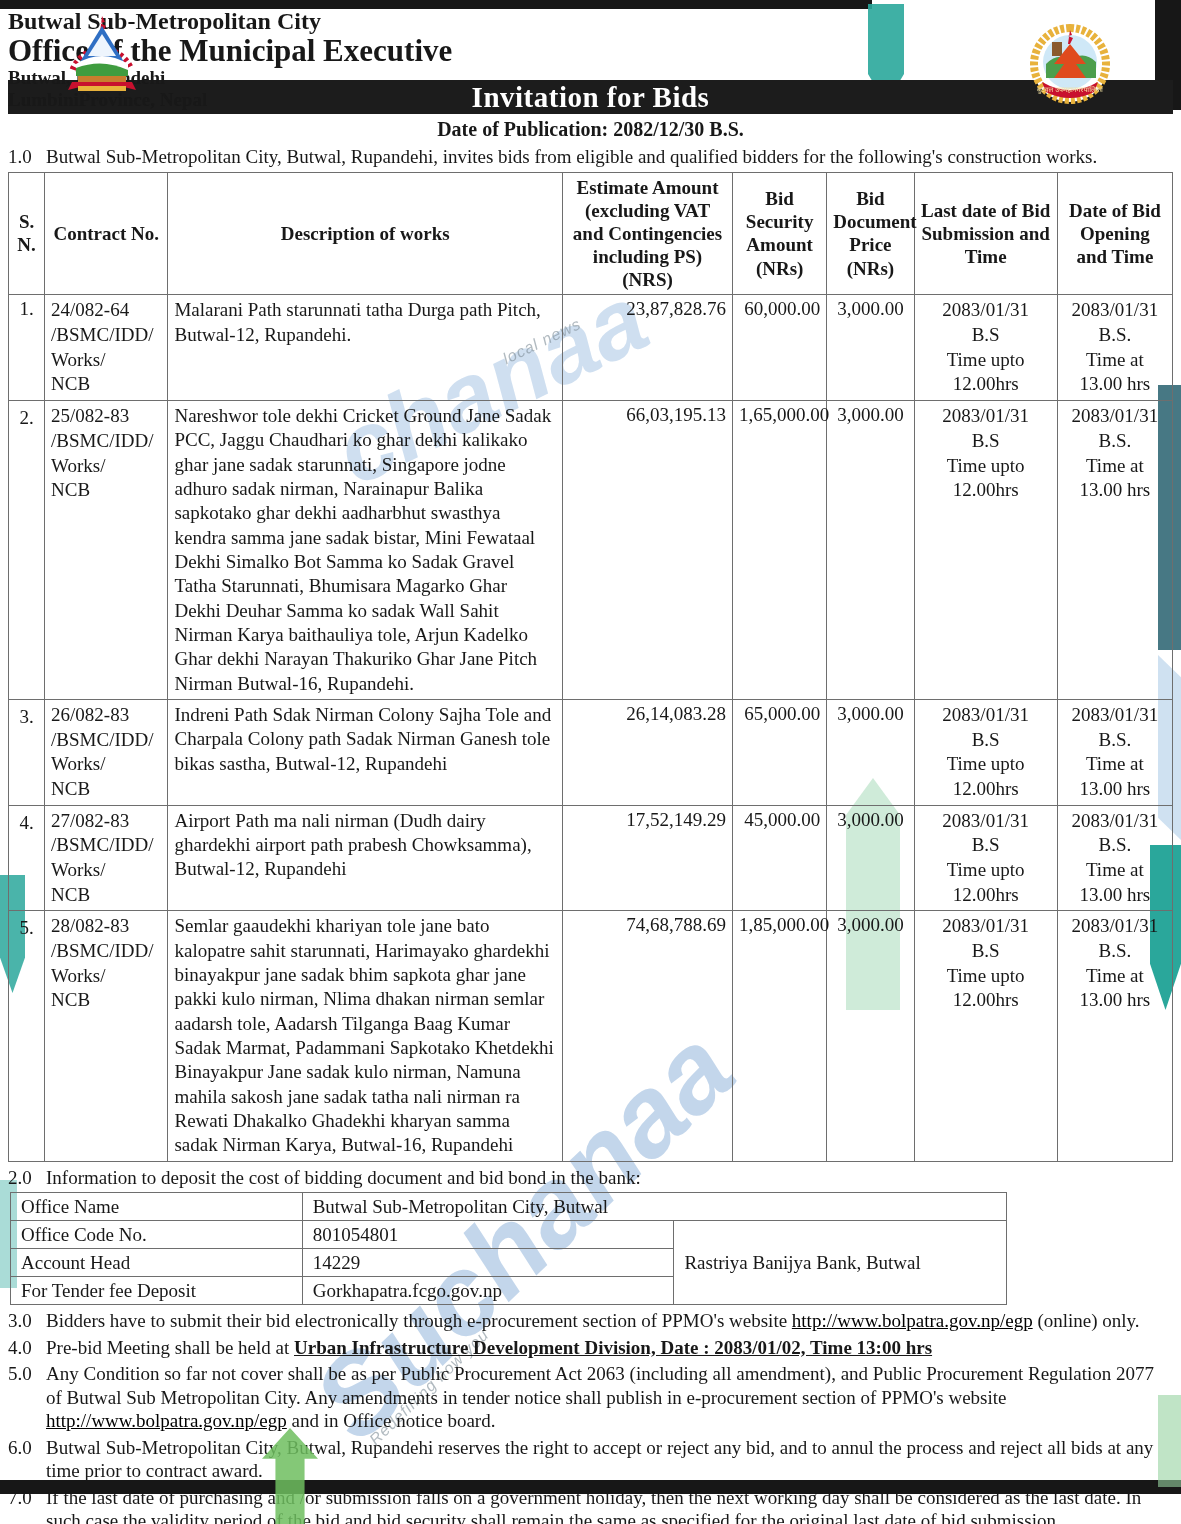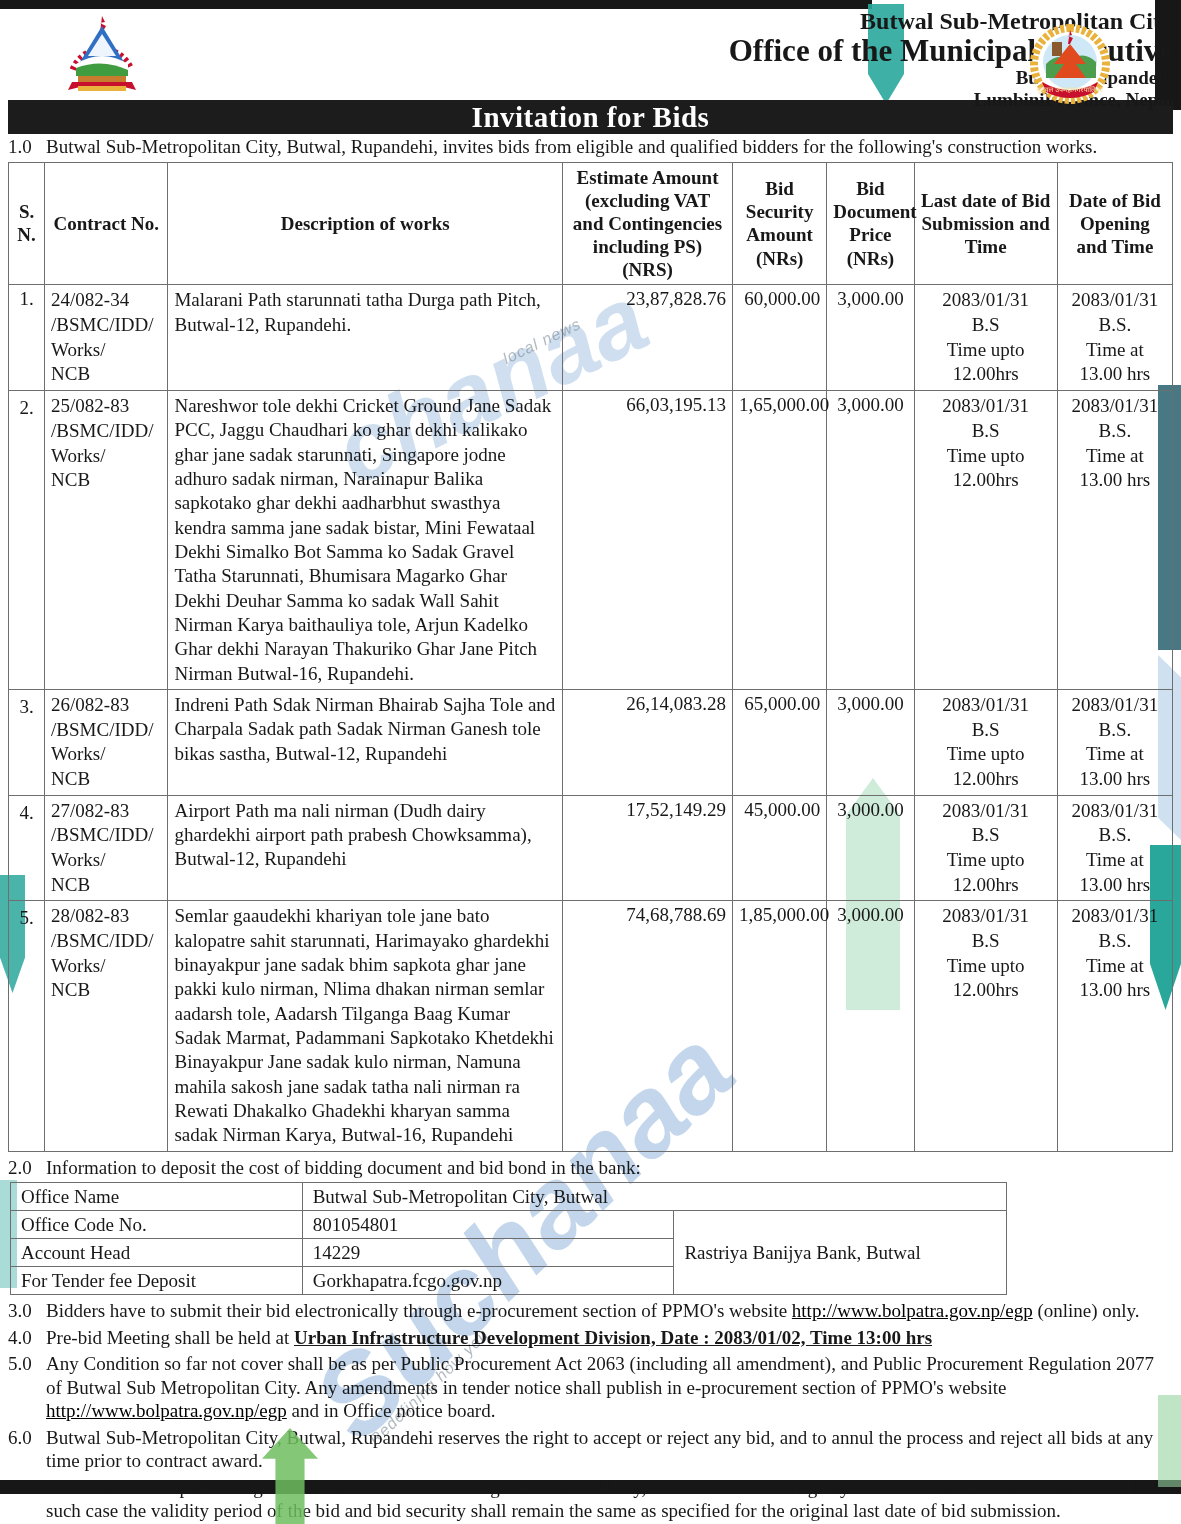--- a/index.html
+++ b/index.html
@@ -32,21 +32,21 @@
       white-space:nowrap; transform-origin:0 0; z-index:0; }
   .wm-upper { left:318px; top:408px; font-size:96px; color:rgba(148,184,222,.45); transform:rotate(-26deg); }
   .wm-lower { left:288px; top:1372px; font-size:112px; color:rgba(140,176,216,.52); transform:rotate(-44deg); }
   .wm-tag { font-size:16px; font-weight:normal; color:rgba(125,140,150,.6); letter-spacing:1px; }
   .wm-tag-upper { left:500px; top:352px; transform:rotate(-26deg); }
   .wm-tag-lower { left:366px; top:1436px; transform:rotate(-44deg); }
 
   
   .content { position:relative; z-index:1; padding:0 8px; }
 
-  .doc-header { position:relative; text-align:right; padding-top:9px; height:100px; }
+  .doc-header { position:relative; text-align:left; padding-top:9px; height:80px; }
   .logo { position:absolute; }
   .logo-left { left:54px; top:12px; }
   .logo-right { left:1020px; top:20px; }
   .t1 { font-size:24px; font-weight:bold; line-height:1.08; }
   .t2 { font-size:31px; font-weight:bold; line-height:1.05; }
   .t3, .t4 { font-size:19px; font-weight:bold; line-height:1.15; }
 
   .banner { background:#1c1c1c; color:#fff; text-align:center; font-size:29px; font-weight:bold;
       height:34px; line-height:34px; letter-spacing:.5px; }
   .pubdate { text-align:center; font-size:20px; font-weight:bold; padding:4px 0 3px; }
@@ -132,20 +132,21 @@
           <text x="42" y="72" text-anchor="middle" font-size="7" fill="#f3e2a0" font-family="Liberation Sans, sans-serif">बुटवल उपमहानगरपालिका</text>
         </svg>
       </div>
       <div class="t1">Butwal Sub-Metropolitan City</div>
       <div class="t2">Office of the Municipal Executive</div>
       <div class="t3">Butwal, Rupandehi</div>
       <div class="t4">LumbiniProvince, Nepal</div>
     </div>
 
     <div class="banner">Invitation for Bids</div>
+    <div class="pubdate">Date of Publication: 2082/12/30 B.S.</div>
 
     <div class="para">
       <span class="pnum">1.0</span>
       <span class="ptext">Butwal Sub-Metropolitan City, Butwal, Rupandehi, invites bids from eligible and qualified bidders for the following's construction works.</span>
     </div>
 
     <table class="main">
       <colgroup>
         <col style="width:3.1%">
           <col style="width:10.6%">
@@ -176,21 +177,21 @@
 (NRs)</th>
         <th class="ml">Last date of Bid
 Submission and
 Time</th>
         <th class="ml">Date of Bid
 Opening
 and Time</th>
       </tr>
       <tr class="r1">
         <td class="c-sn">1.</td>
-        <td class="c-contract ml">24/082-34
+        <td class="c-contract ml">24/082-64
 /BSMC/IDD/
 Works/
 NCB</td>
         <td class="c-desc">Malarani Path starunnati tatha Durga path Pitch, Butwal-12, Rupandehi.</td>
         <td class="c-est">23,87,828.76</td>
         <td class="c-sec">60,000.00</td>
         <td class="c-doc">3,000.00</td>
         <td class="c-date ml">2083/01/31
 B.S
 Time upto
@@ -218,21 +219,21 @@
 B.S.
 Time at
 13.00 hrs</td>
       </tr>
       <tr class="r3">
         <td class="c-sn top">3.</td>
         <td class="c-contract ml">26/082-83
 /BSMC/IDD/
 Works/
 NCB</td>
-        <td class="c-desc">Indreni Path Sdak Nirman Bhairab Sajha Tole and Charpala Sadak path Sadak Nirman Ganesh tole bikas sastha, Butwal-12, Rupandehi</td>
+        <td class="c-desc">Indreni Path Sdak Nirman Colony Sajha Tole and Charpala Colony path Sadak Nirman Ganesh tole bikas sastha, Butwal-12, Rupandehi</td>
         <td class="c-est">26,14,083.28</td>
         <td class="c-sec">65,000.00</td>
         <td class="c-doc">3,000.00</td>
         <td class="c-date ml">2083/01/31
 B.S
 Time upto
 12.00hrs</td>
         <td class="c-date ml">2083/01/31
 B.S.
 Time at

